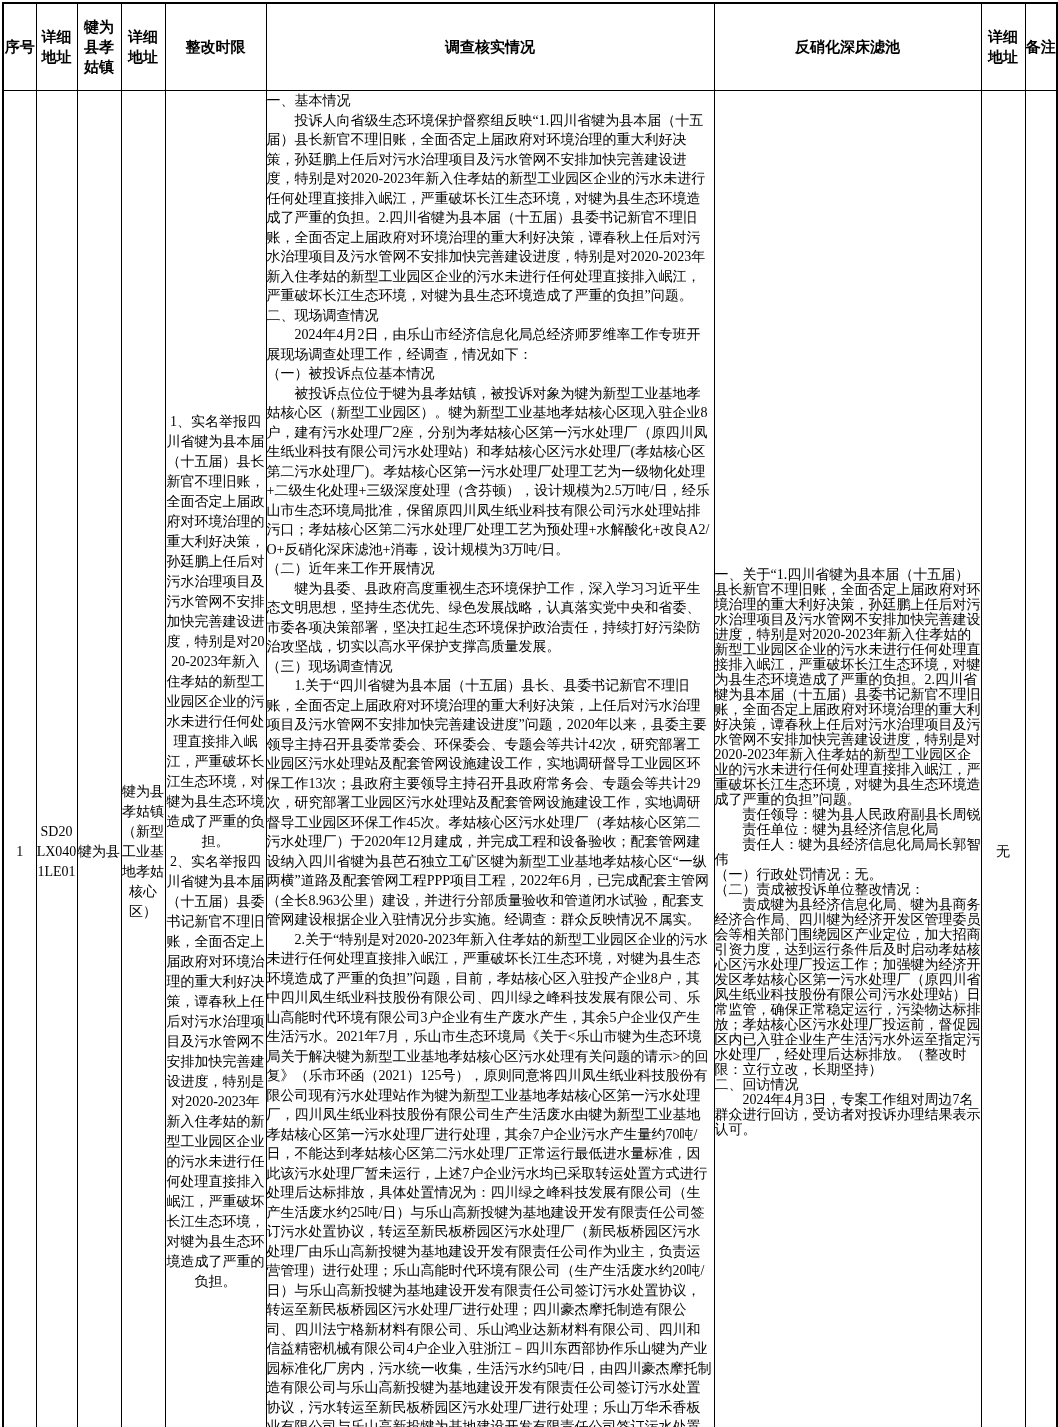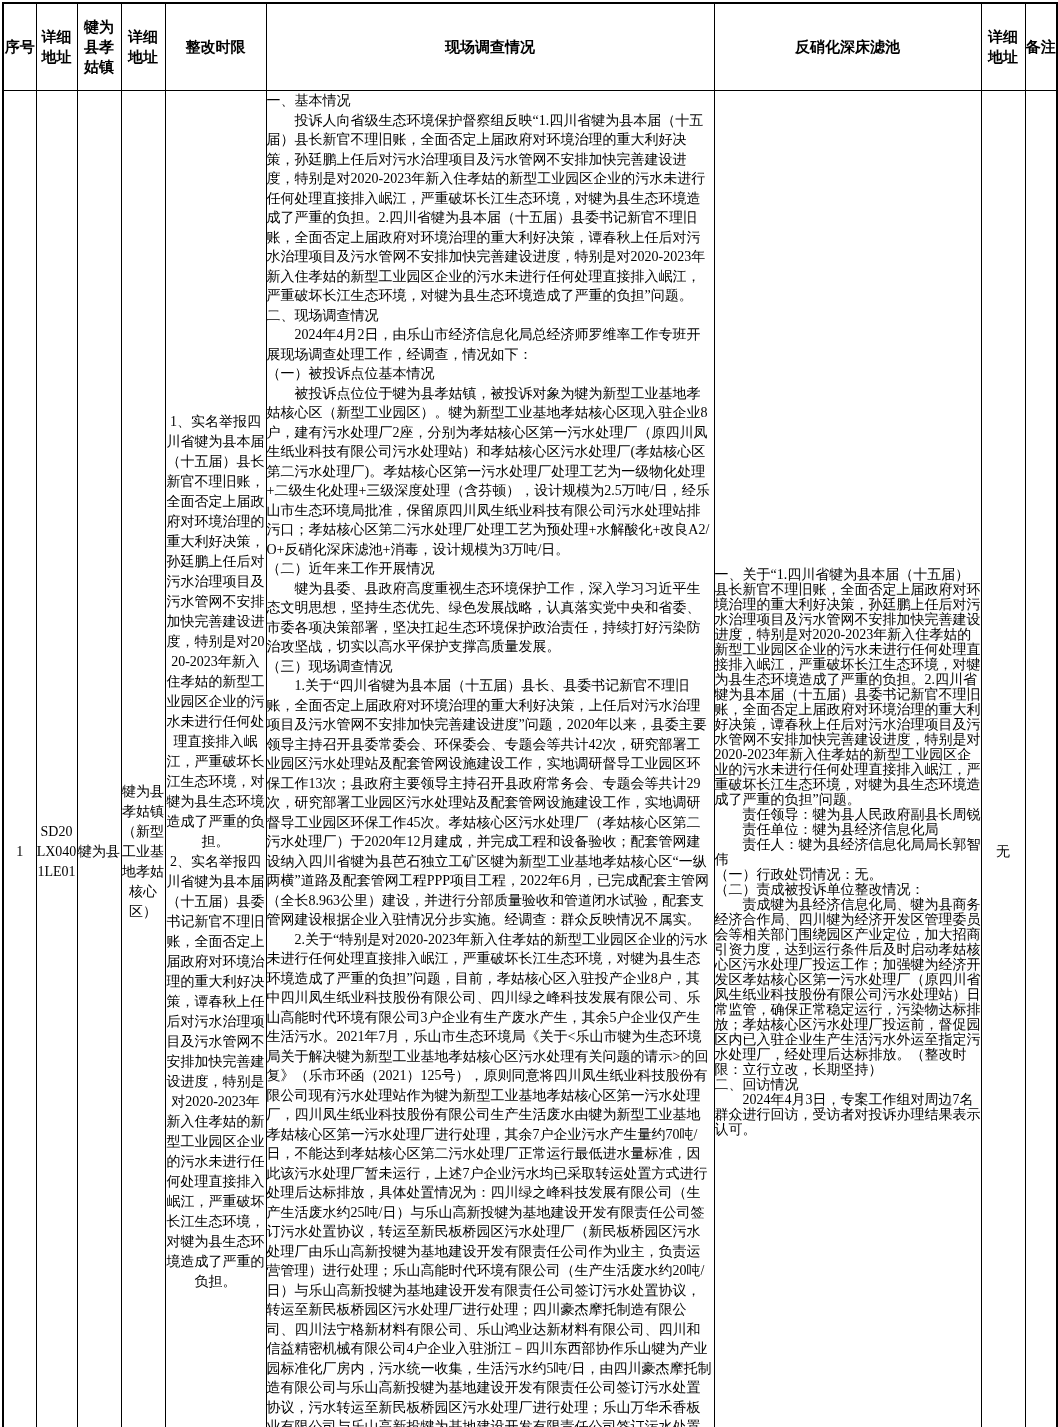--- a/index.html
+++ b/index.html
@@ -83,21 +83,21 @@
       <col style="width:44px">
       <col style="width:32px">
     </colgroup>
     <thead>
       <tr>
         <th>序号</th>
         <th>详细地址</th>
         <th>犍为县孝姑镇</th>
         <th>详细地址</th>
         <th>整改时限</th>
-        <th>现场调查情况</th>
+        <th>调查核实情况</th>
         <th>反硝化深床滤池</th>
         <th>详细地址</th>
         <th>备注</th>
       </tr>
     </thead>
     <tbody>
       <tr>
         <td class="center-cell">1</td>
         <td class="center-cell">SD20LX0401LE01</td>
         <td class="center-cell">犍为县</td>

